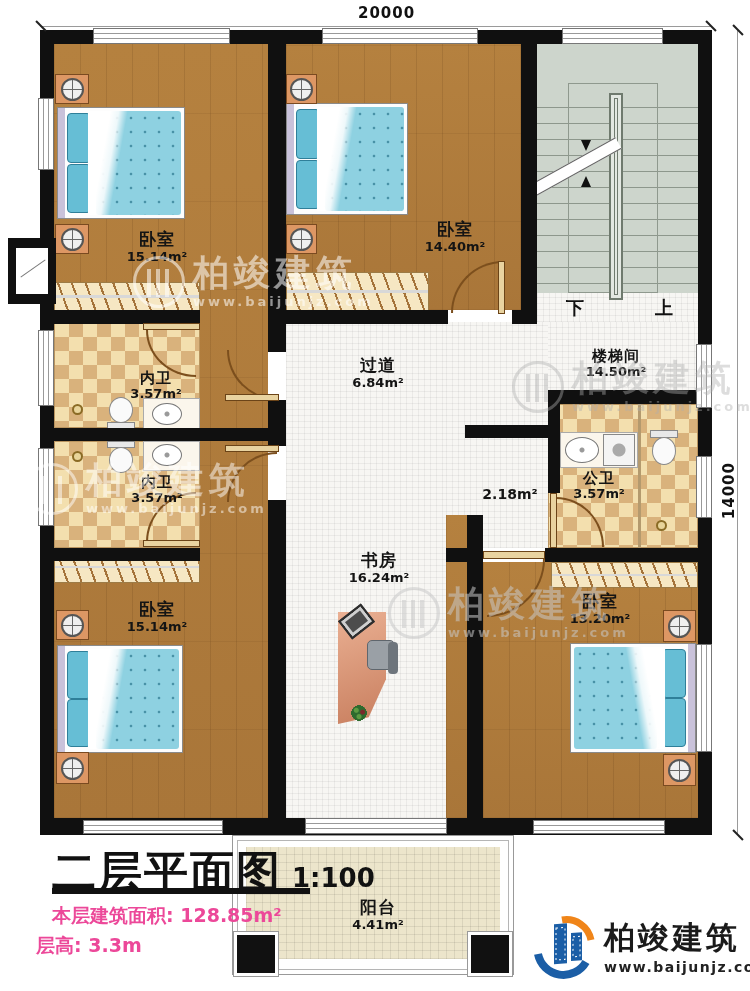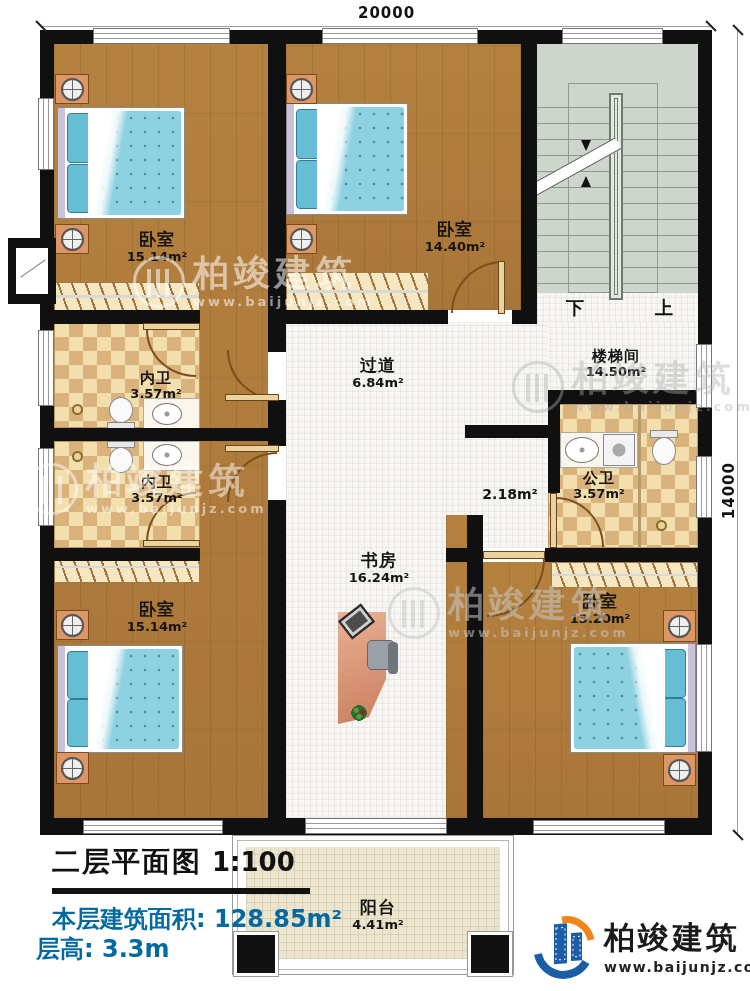--- a/index.html
+++ b/index.html
@@ -74,24 +74,24 @@
      background:repeating-linear-gradient(90deg, currentColor 0 4px, transparent 4px 9px);}
   .wm .wm-co{font-size:36px;font-weight:bold;letter-spacing:5px;line-height:1;display:block;}
   .wm .wm-url{font-size:13px;font-weight:bold;letter-spacing:3px;display:block;margin-top:3px;}
   
   .dimline{background:#9a9a9a;z-index:45;}
   .tick{width:14px;height:2px;background:#222;transform:rotate(45deg);z-index:46;}
   .dimtext{z-index:46;font-size:15px;font-weight:bold;color:#111;letter-spacing:1px;}
   .dimtext.vert{writing-mode:vertical-rl;transform:rotate(180deg);}
   
   .tb{z-index:50;color:#111;}
-  .tb .t1{font-size:28px;font-weight:bold;letter-spacing:2px;}
+  .tb .t1{font-size:44px;font-weight:bold;letter-spacing:2px;}
   .tb .t2{font-size:26px;font-weight:bold;margin-left:10px;}
   .tb-rule{background:#111;z-index:50;}
-  .tb-line{z-index:50;font-size:24px;font-weight:bold;color:#0369a1;}
+  .tb-line{z-index:50;font-size:19px;font-weight:bold;color:#ec4899;}
   
   .logo-text{z-index:50;color:#1a1a1a;font-weight:bold;}
   .logo-co{font-size:31px;letter-spacing:3px;line-height:1;display:block;}
   .logo-url{font-size:14px;letter-spacing:1.5px;display:block;margin-top:6px;color:#222;}
   .balc-out{z-index:2;background:#fff;border:1px solid #999;box-shadow:inset 0 0 0 4px #fff, inset 0 0 0 5px #b5b5b5;box-sizing:border-box;}
   .balc-tile{z-index:3;background:#ece5cb;
     background-image:repeating-linear-gradient(0deg, rgba(0,0,0,.08) 0 1px, transparent 1px 8px),repeating-linear-gradient(90deg, rgba(0,0,0,.08) 0 1px, transparent 1px 8px);}
   .pillar{z-index:34;background:#111;border:3px solid #fff;outline:1px solid #999;box-sizing:content-box;}
   .deskpiece{z-index:10;}
   .floor{z-index:1;}

